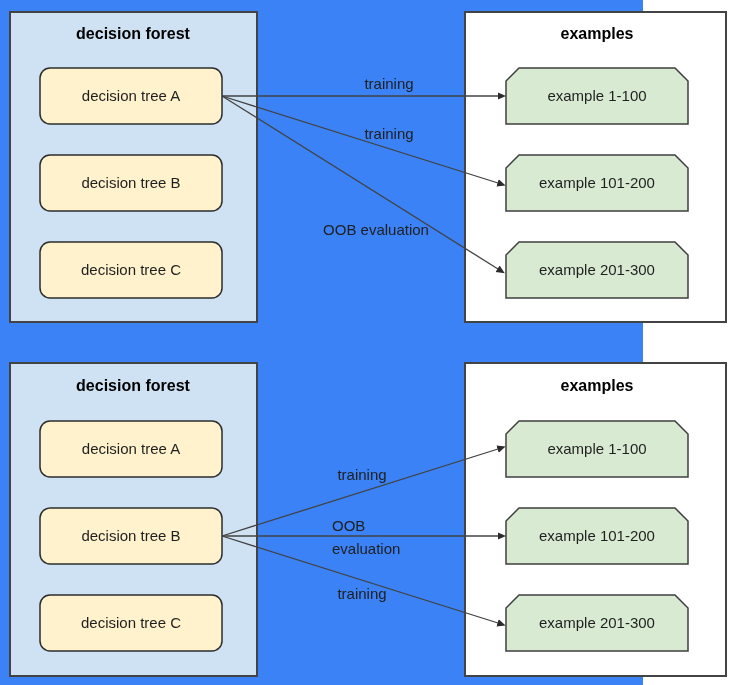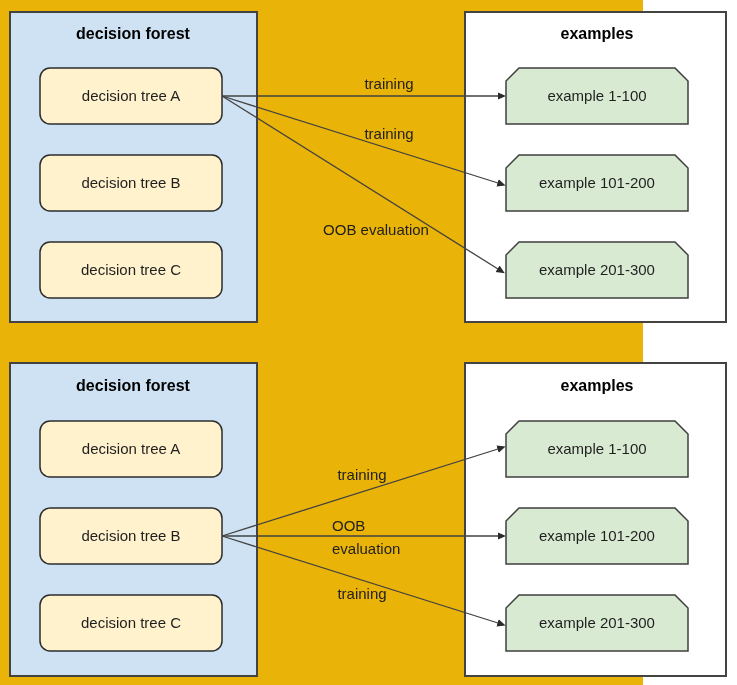--- a/index.html
+++ b/index.html
@@ -1,20 +1,20 @@
 <!DOCTYPE html>
 <html><head>
 <meta charset="utf-8">
 <style>
   html, body { margin: 0; padding: 0; background: #ffffff; }
   .stage {
     position: relative;
     width: 643px;
     height: 685px;
-    background: #eab308;
+    background: #3b82f6;
     font-family: "Liberation Sans", sans-serif;
   }
   svg text {
     font-family: "Liberation Sans", sans-serif;
     font-size: 15px;
     fill: #1f1f1f;
   }
   svg text.title {
     font-size: 16px;
     font-weight: bold;

